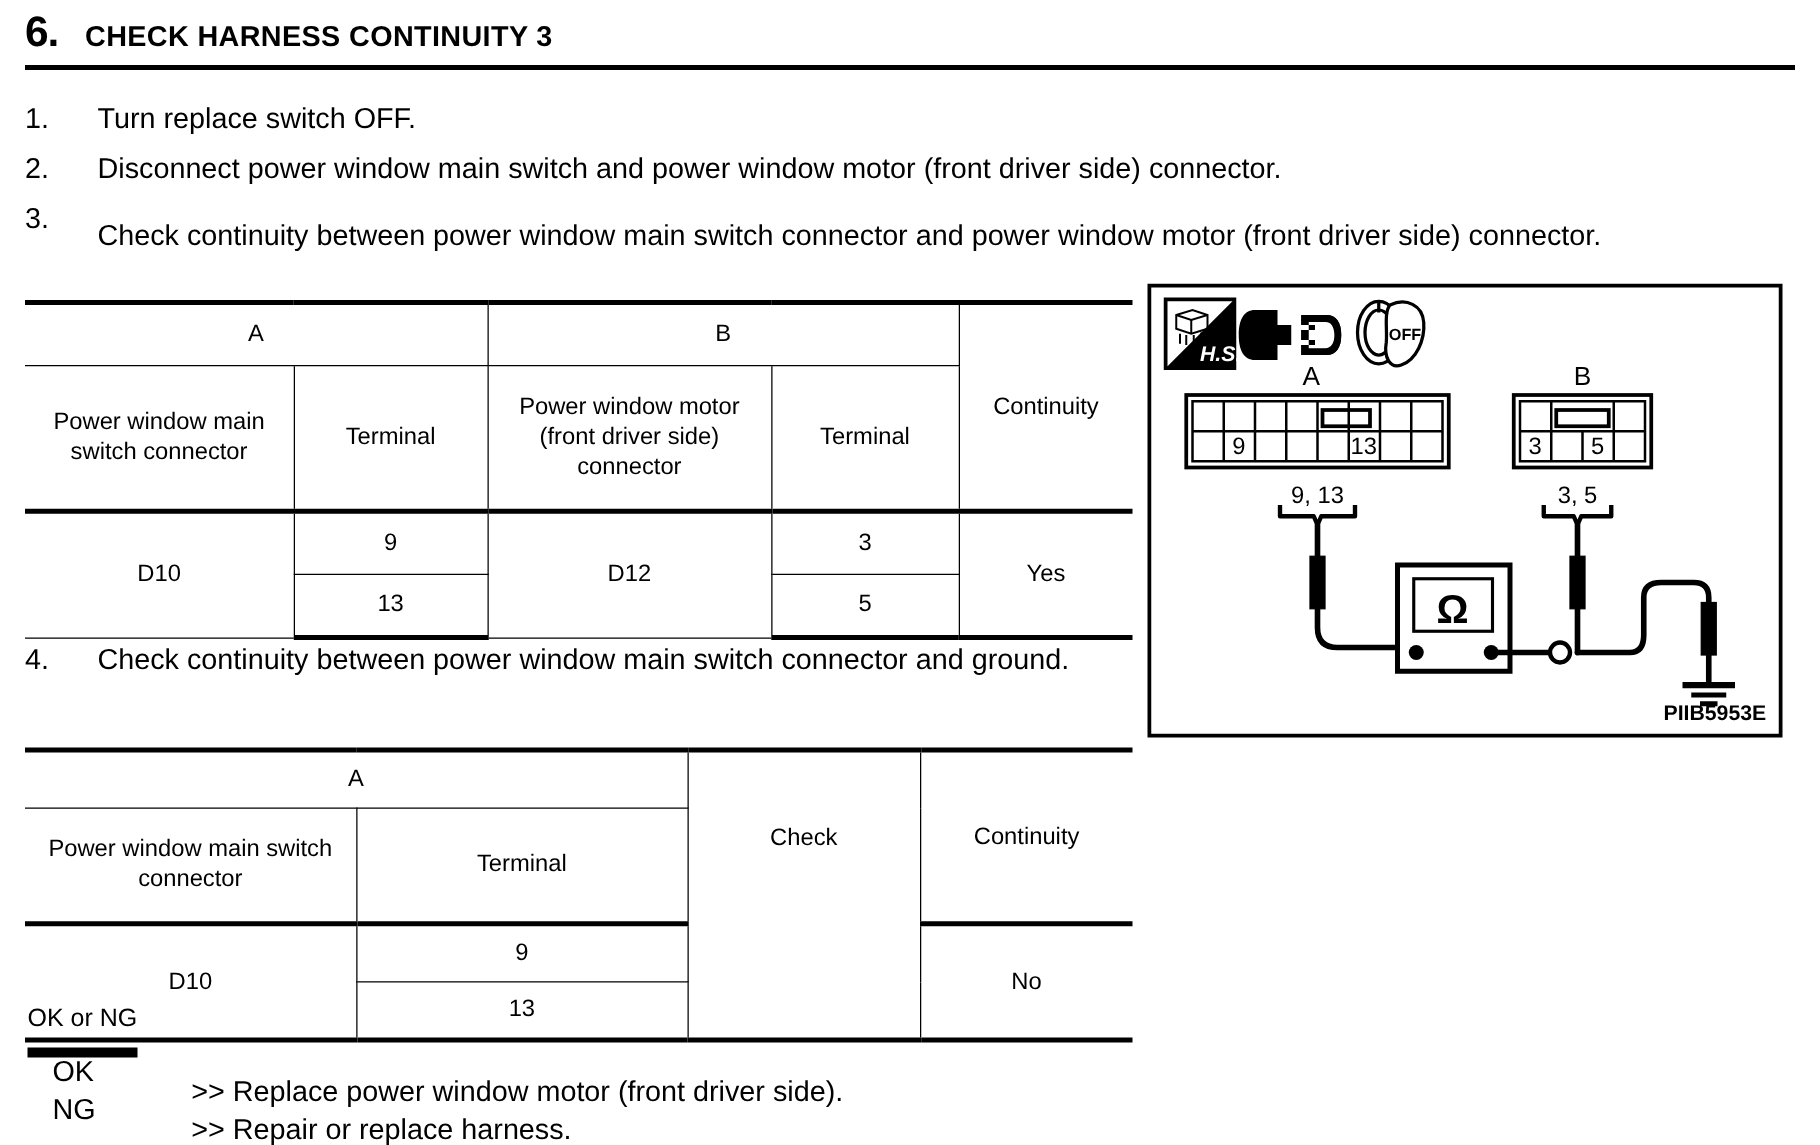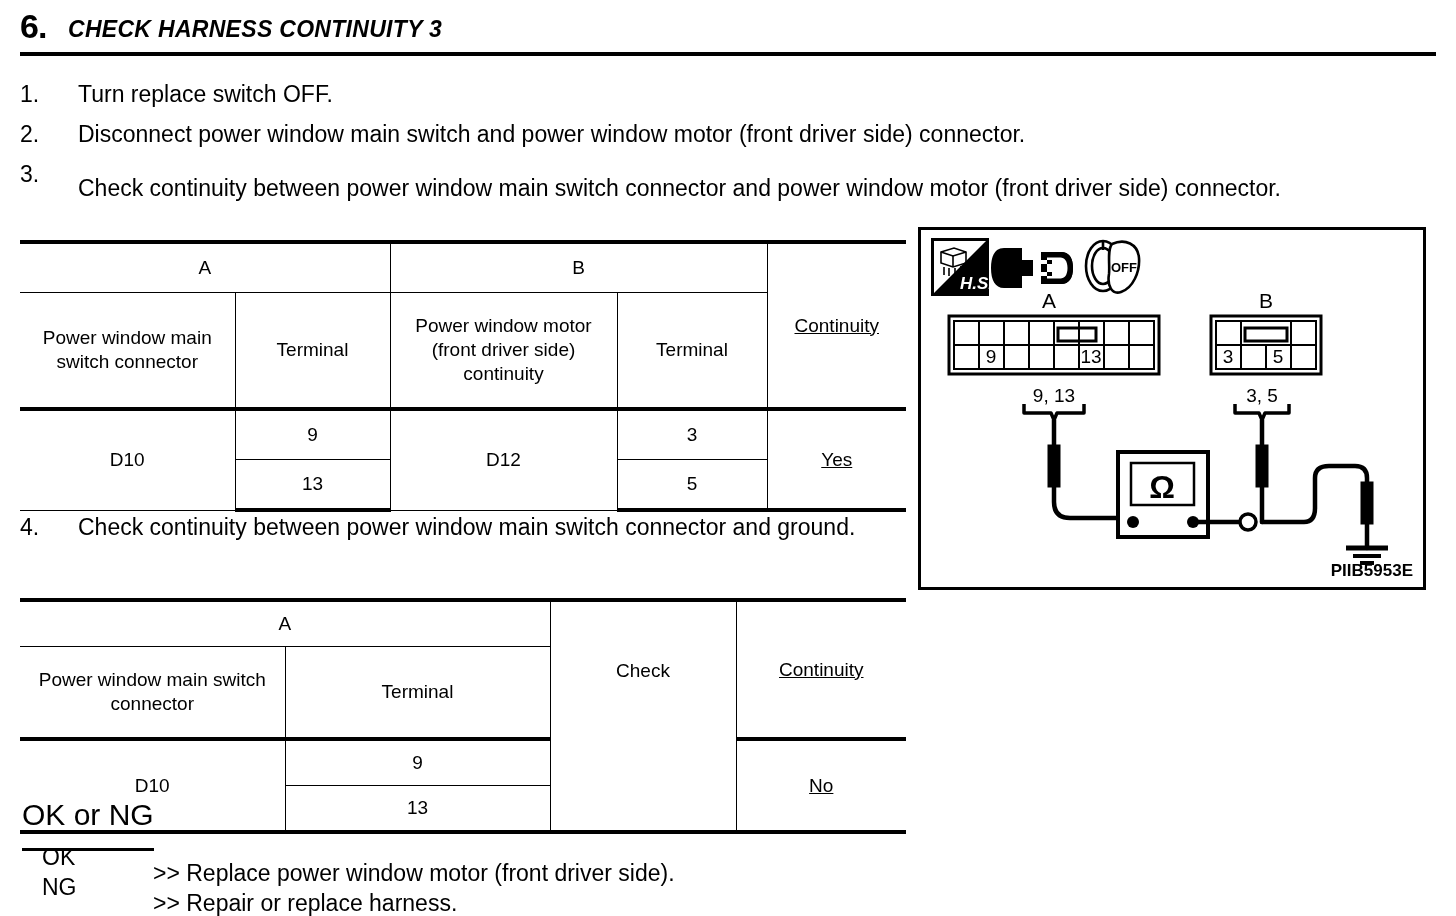--- a/index.html
+++ b/index.html
@@ -34,21 +34,20 @@
     line-height: 40px;
   }
   #section-title {
     position: absolute;
     left: 48px;
     top: 7px;
     font-size: 23px;
     font-weight: bold;
     letter-spacing: 0.3px;
     line-height: 28px;
-    font-style: italic;
   }
   #header-rule {
     position: absolute;
     left: 20px;
     top: 52px;
     width: 1416px;
     height: 4px;
     background: #000;
   }
 
@@ -94,21 +93,21 @@
     text-align: center;
     vertical-align: middle;
     padding: 2px 3px;
     line-height: 24px;
   }
   table.data-table td.no-top    { border-top: none; }
   table.data-table td.no-bottom { border-bottom: none; }
   table.data-table td.thick-top    { border-top: 4px solid #000; }
   table.data-table td.thick-bottom { border-bottom: 4px solid #000; }
   table.data-table td.edge-left    { border-left: none; }
-  table.data-table td.edge-right   { border-right: none; text-decoration: underline; }
+  table.data-table td.edge-right   { border-right: none; }
 
   #table-1 { left: 20px; top: 240px; width: 886px; }
   #table-2 { left: 20px; top: 598px; width: 886px; }
 
   
   #diagram-panel {
     position: absolute;
     left: 918px;
     top: 227px;
     width: 508px;
@@ -123,24 +122,24 @@
   #result-block {
     position: absolute;
     left: 20px;
     top: 800px;
     width: 890px;
   }
   #ok-or-ng {
     position: absolute;
     left: 2px;
     top: 0px;
-    font-size: 30px;
+    font-size: 20px;
     line-height: 30px;
-    border-bottom: 3px solid #000000;
-    padding-bottom: 18px;
+    border-bottom: 8px solid #000000;
+    padding-bottom: 8px;
     display: inline-block;
   }
   .result-row {
     position: absolute;
     font-size: 23px;
     line-height: 30px;
     width: 880px;
   }
   .result-label {
     position: absolute;
@@ -188,21 +187,21 @@
   </colgroup>
   <tbody>
     <tr>
       <td class="thick-top edge-left" colspan="2" style="height:44px;">A</td>
       <td class="thick-top" colspan="2" style="height:44px;">B</td>
       <td class="thick-top no-bottom edge-right" rowspan="2">Continuity</td>
     </tr>
     <tr>
       <td class="edge-left" style="height:110px;">Power window main switch connector</td>
       <td>Terminal</td>
-      <td>Power window motor (front driver side) continuity</td>
+      <td>Power window motor (front driver side) connector</td>
       <td>Terminal</td>
     </tr>
     <tr>
       <td class="thick-top edge-left" rowspan="2" style="height:44px;">D10</td>
       <td class="thick-top" style="height:44px;">9</td>
       <td class="thick-top" rowspan="2">D12</td>
       <td class="thick-top" style="height:44px;">3</td>
       <td class="thick-top thick-bottom edge-right" rowspan="2">Yes</td>
     </tr>
     <tr>

